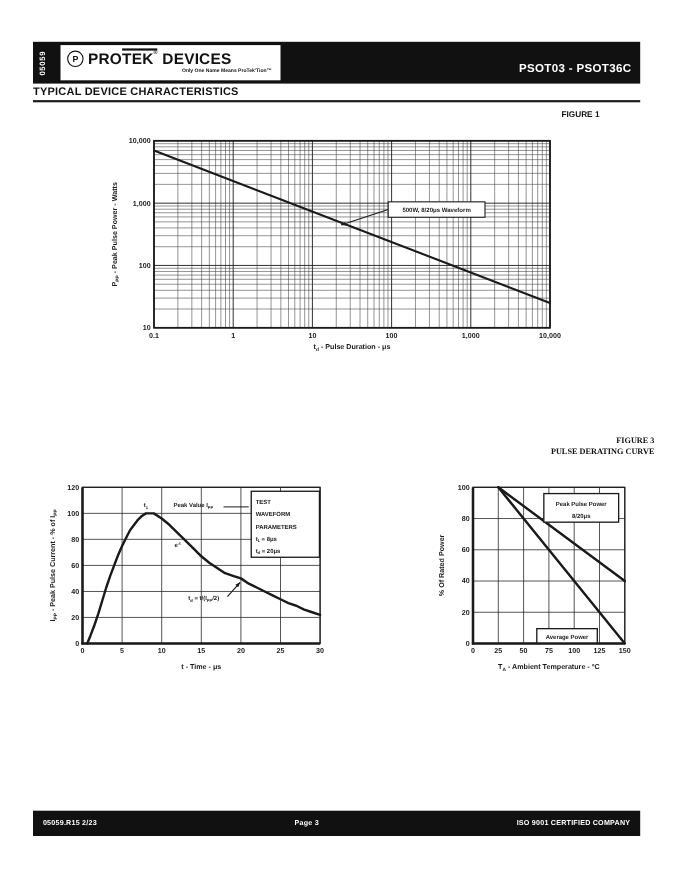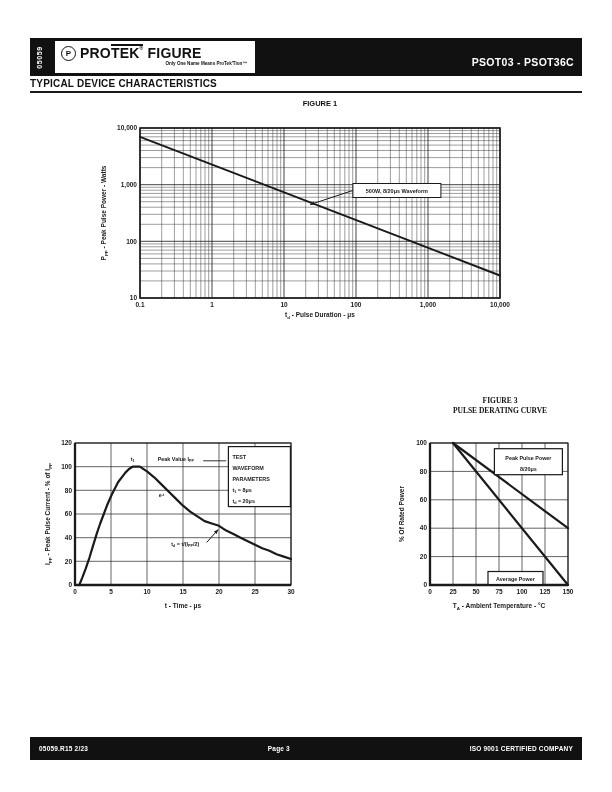--- a/index.html
+++ b/index.html
@@ -14,21 +14,21 @@
           font-size:8px;font-weight:900;color:#111;margin-right:4px;flex:0 0 auto;}
   .brand{font-size:14px;font-weight:900;color:#111;letter-spacing:0.2px;white-space:nowrap;}
   .brand .tek{position:relative;display:inline-block;}
   .brand .tek::after{content:"";position:absolute;left:0;right:-3px;top:-1px;height:2px;background:#111;}
   .brand .reg{font-size:5px;vertical-align:top;font-weight:700;}
   .tagline{font-size:4.6px;font-weight:600;color:#111;text-align:right;padding-right:2px;margin-top:0;}
   .part-range{position:absolute;right:8px;top:0;height:48px;display:flex;align-items:center;
               color:#fff;font-weight:700;font-size:10.5px;letter-spacing:0.3px;}
   .section-title{position:absolute;left:30px;top:78px;font-size:10px;font-weight:700;color:#111;letter-spacing:0.2px;}
   .title-rule{position:absolute;left:30px;top:91px;width:552px;height:2px;background:#1a1a1a;}
-  .fig-titles{position:absolute;text-align:center;font-weight:700;font-size:7.5px;color:#111;line-height:10px;}
+  .fig-titles{position:absolute;text-align:right;font-weight:700;font-size:7.5px;color:#111;line-height:10px;}
   .fig1-titles{left:95px;top:99px;width:450px;}
   .fig2-titles{left:40px;top:416px;width:290px;}
   .fig3-titles{left:405px;top:396px;width:190px;font-family:Liberation Serif, serif;}
   .chart{position:absolute;display:block;}
   .fig1{left:95px;top:118px;width:450px;height:212px;}
   .fig2{left:40px;top:436px;width:300px;height:186px;}
   .fig3{left:395px;top:436px;width:190px;height:186px;}
   .footer-bar{position:absolute;left:30px;top:737px;width:552px;height:23px;background:#111;color:#fff;
               display:flex;align-items:center;justify-content:space-between;padding:0 9px;box-sizing:border-box;
               font-size:6.5px;font-weight:700;letter-spacing:0.2px;}
@@ -40,21 +40,21 @@
 
   <div class="header-bar">
     <div class="doc-num-vert">
       <span>05059</span>
     </div>
     <div class="logo-box">
       <div class="logo-row">
         <span class="logo-p">
             <span>P</span>
           </span>
-        <span class="brand"><span>PRO</span><span class="tek">TEK</span><span class="reg">®</span>&nbsp;<span>FIGURE</span></span>
+        <span class="brand"><span>PRO</span><span class="tek">TEK</span><span class="reg">®</span>&nbsp;<span>DEVICES</span></span>
       </div>
       <div class="tagline">Only One Name Means ProTek'Tion™</div>
     </div>
     <div class="part-range">PSOT03 - PSOT36C</div>
   </div>
 
   <div class="section-title">TYPICAL DEVICE CHARACTERISTICS</div>
   <div class="title-rule"></div>
 
   <div class="fig-titles fig1-titles">

